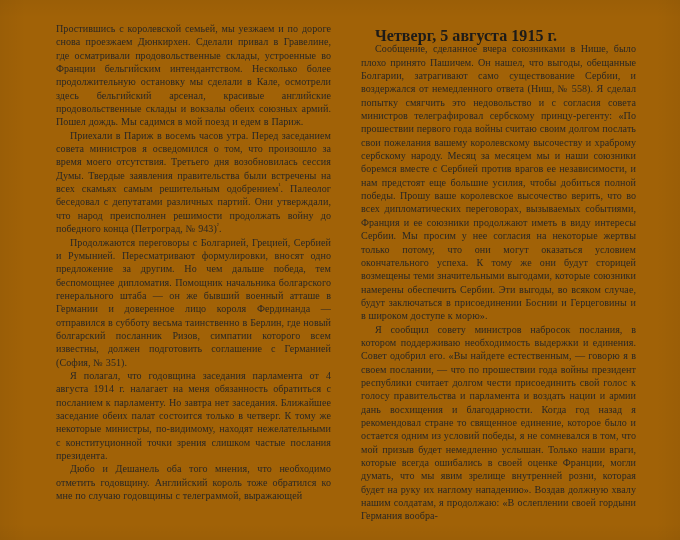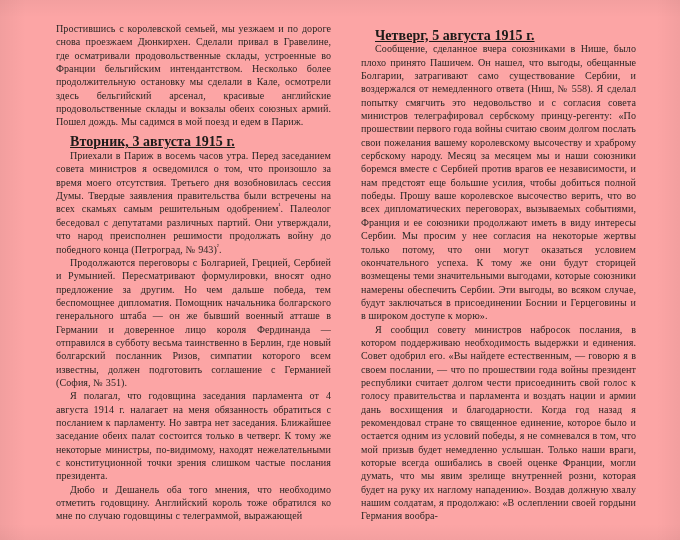--- a/index.html
+++ b/index.html
@@ -12,21 +12,21 @@
     height: 540px;
     overflow: hidden;
     font-family: "Liberation Serif", "DejaVu Serif", serif;
     color: #24221f;
   }
 
   #page-spread {
     position: relative;
     width: 680px;
     height: 540px;
-    background: #fca5a5;
+    background: #a16207;
     display: flex;
     box-sizing: border-box;
     padding: 22px 44px 0 56px;
     gap: 18px;
   }
 
   
   #page-spread::before {
     content: "";
     position: absolute;
@@ -63,48 +63,46 @@
     text-indent: 14px;
     letter-spacing: 0.05px;
     word-spacing: 0.2px;
     color: #2a2724;
     -webkit-font-smoothing: antialiased;
   }
   p.para.no-indent { text-indent: 0; }
 
   h3.date-heading {
     margin: 0;
-    font-size: 14px;
+    font-size: 16px;
     line-height: 13.35px;
     font-weight: bold;
     text-indent: 14px;
     padding-top: 6.5px;
     padding-bottom: 0.5px;
     color: #1d1b19;
     letter-spacing: 0.05px;
-    text-decoration: underline;
   }
 
   sup.fn {
     font-size: 6.6px;
     line-height: 0;
     vertical-align: super;
   }
 </style>
 </head>
 <body>
 
 <div id="page-spread">
 
   <div class="page page-left">
     <div class="text-block">
 
       <p class="para no-indent">Простившись с королевской семьей, мы уезжаем и по дороге снова проезжаем Дюнкирхен. Сделали привал в Гравелине, где осматривали продовольственные склады, устроенные во Франции бельгийским интендантством. Несколько более продолжительную остановку мы сделали в Кале, осмотрели здесь бельгийский арсенал, красивые английские продовольственные склады и вокзалы обеих союзных армий. Пошел дождь. Мы садимся в мой поезд и едем в Париж.</p>
 
-      <h3 class="date-heading">Вторник, 3 августа 1915 г.</h3>
 
       <p class="para">Приехали в Париж в восемь часов утра. Перед заседанием совета министров я осведомился о том, что произошло за время моего отсутствия. Третьего дня возобновилась сессия Думы. Твердые заявления правительства были встречены на всех скамьях самым решительным одобрением<sup class="fn">¹</sup>. Палеолог беседовал с депутатами различных партий. Они утверждали, что народ преисполнен решимости продолжать войну до победного конца (Петроград, № 943)<sup class="fn">²</sup>.</p>
 
       <p class="para">Продолжаются переговоры с Болгарией, Грецией, Сербией и Румынией. Пересматривают формулировки, вносят одно предложение за другим. Но чем дальше победа, тем беспомощнее дипломатия. Помощник начальника болгарского генерального штаба — он же бывший военный атташе в Германии и доверенное лицо короля Фердинанда — отправился в субботу весьма таинственно в Берлин, где новый болгарский посланник Ризов, симпатии которого всем известны, должен подготовить соглашение с Германией (София, № 351).</p>
 
       <p class="para">Я полагал, что годовщина заседания парламента от 4 августа 1914 г. налагает на меня обязанность обратиться с посланием к парламенту. Но завтра нет заседания. Ближайшее заседание обеих палат состоится только в четверг. К тому же некоторые министры, по-видимому, находят нежелательными с конституционной точки зрения слишком частые послания президента.</p>
 
 
       <p class="para">Дюбо и Дешанель оба того мнения, что необходимо отметить годовщину. Английский король тоже обратился ко мне по случаю годовщины с телеграммой, выражающей</p>
 

